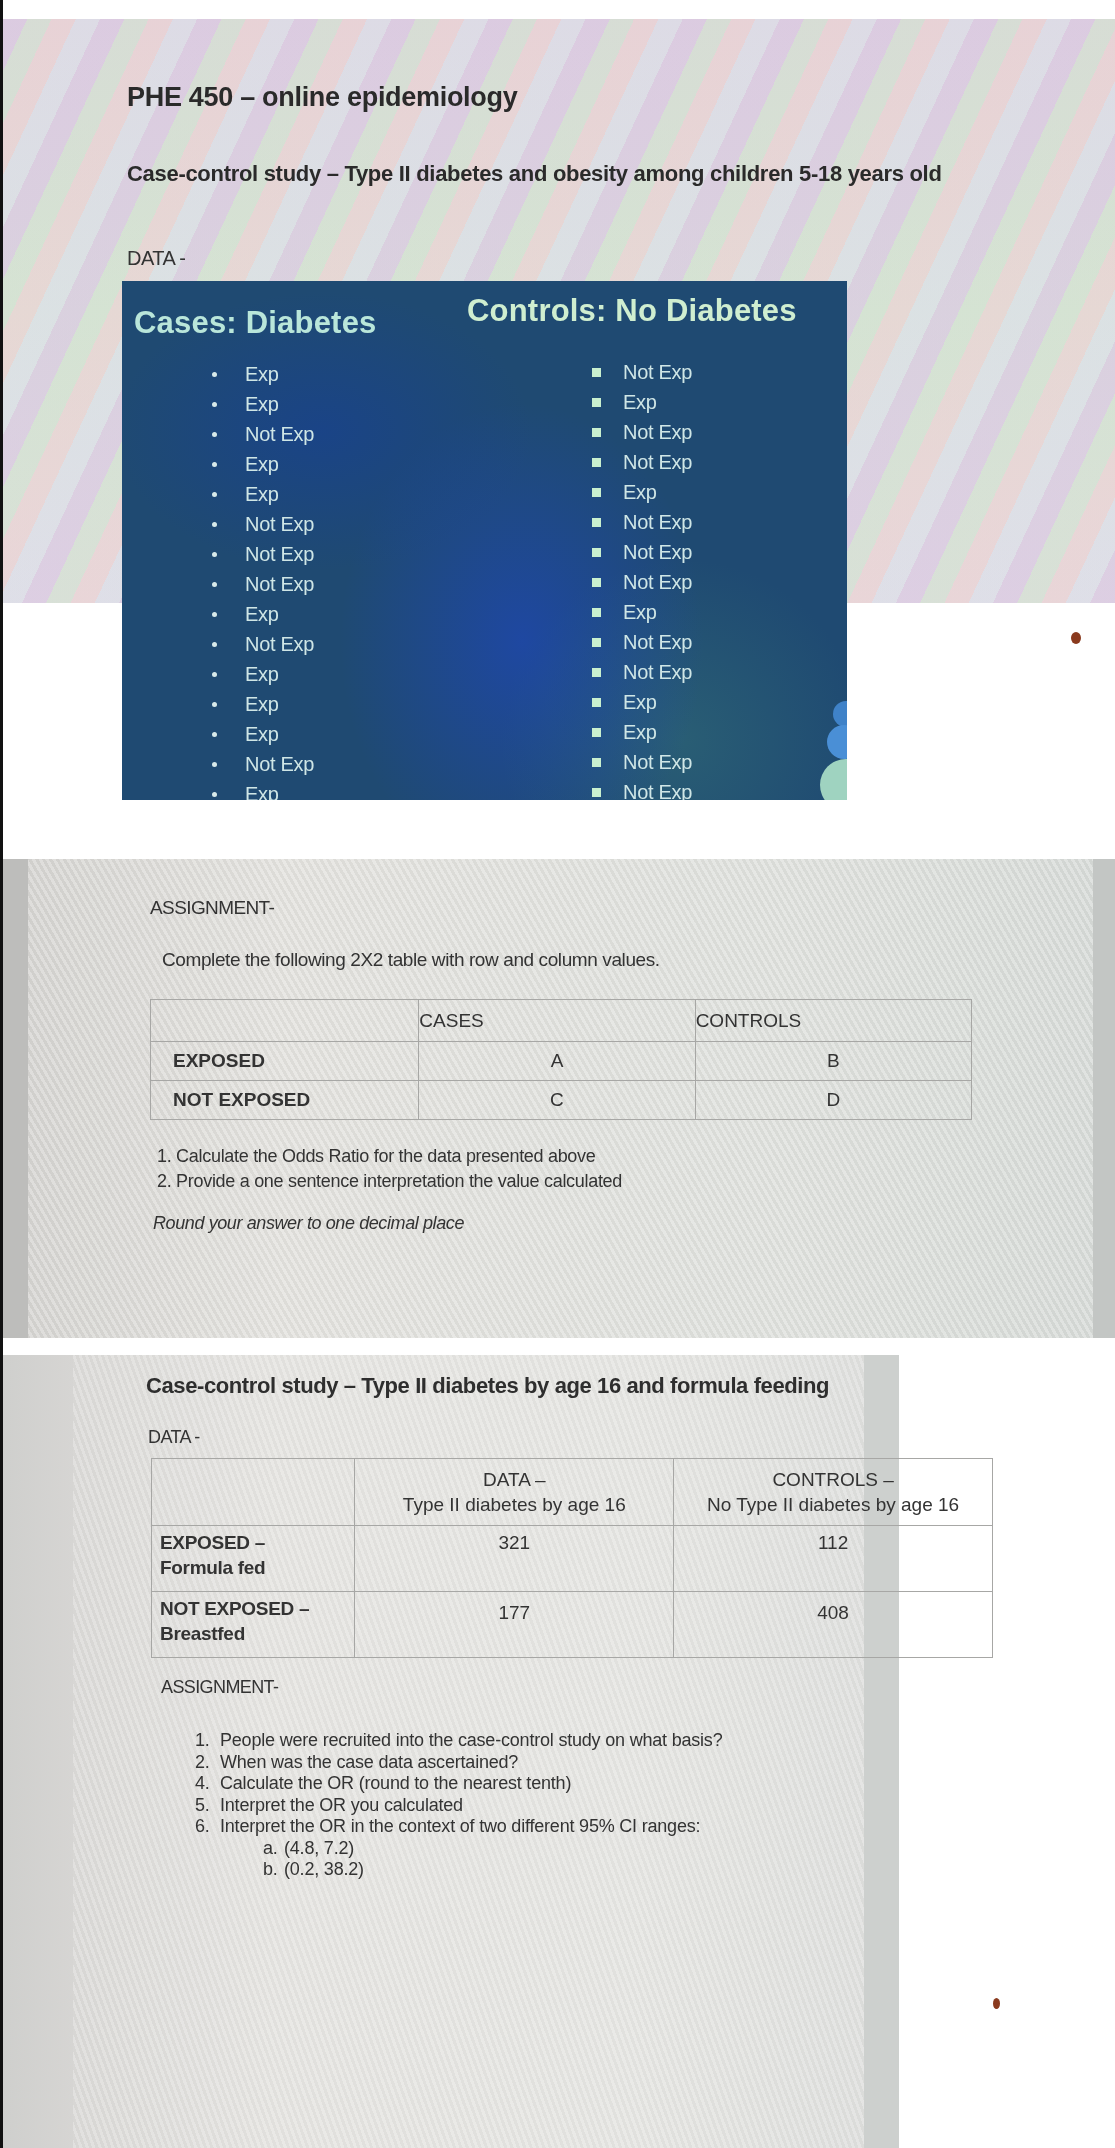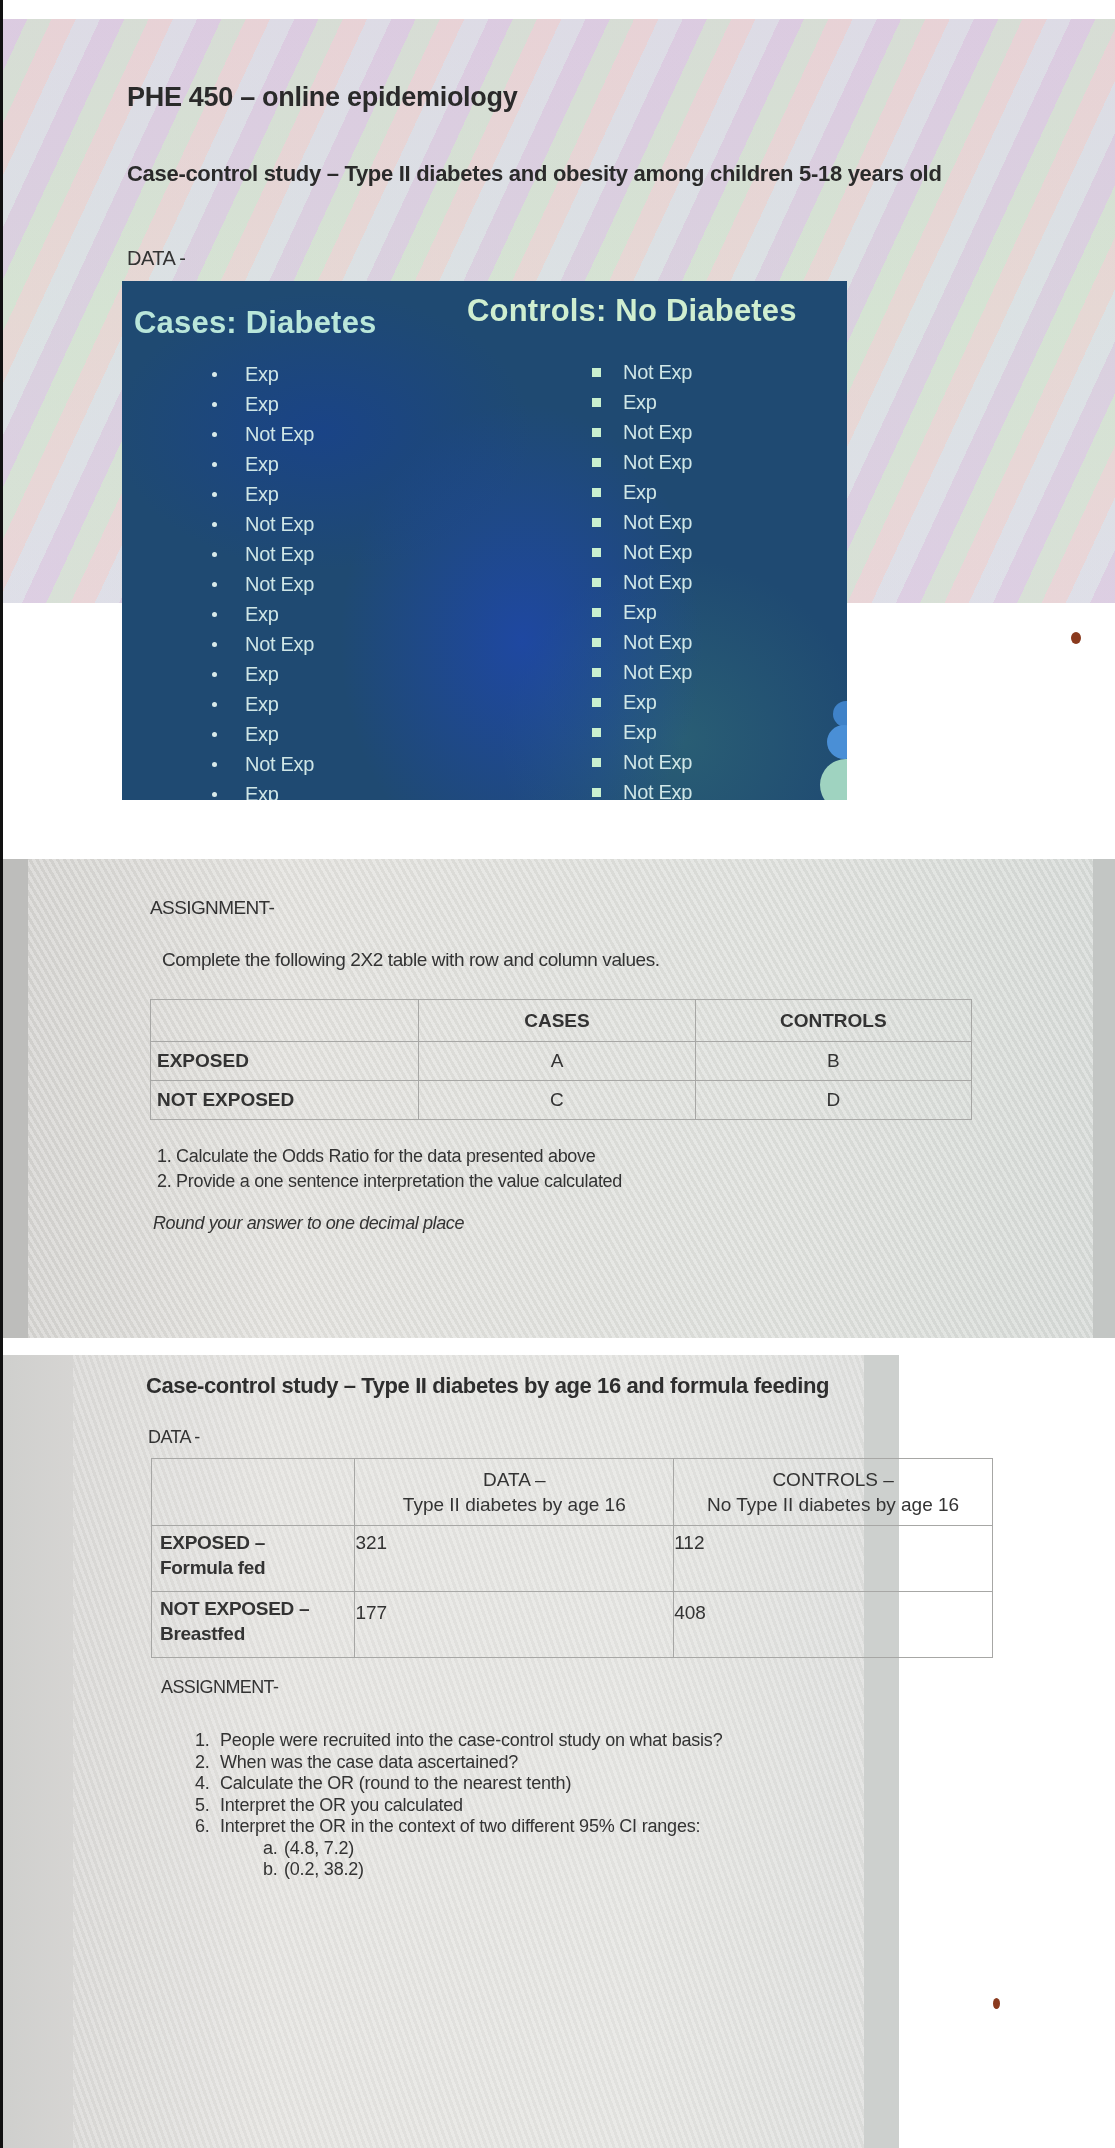--- a/index.html
+++ b/index.html
@@ -49,22 +49,22 @@
   .sec2-leftstrip { position: absolute; left: 0; top: 0; width: 25px; height: 100%; background: #bdbdbb; }
   .sec2-rightstrip { position: absolute; right: 0; top: 0; width: 22px; height: 100%; background: #c3c6c4; }
   .sec2-heading { position: absolute; left: 147px; top: 38px; font-size: 19px; color: #333; letter-spacing: -0.6px; }
   .sec2-instr { position: absolute; left: 159px; top: 90px; font-size: 19px; color: #333; letter-spacing: -0.4px; }
 
   table.grid { position: absolute; border-collapse: collapse; }
   table.grid td { border: 1px solid #a7a7a5; vertical-align: middle; color: #333; }
   .t1 { left: 147px; top: 140px; width: 822px; }
   .t1 td { height: 39px; font-size: 19px; }
   .t1 tr:first-child td { height: 42px; }
-  .t1 td.rowh { width: 268px; padding-left: 6px; font-weight: bold; text-align: left; }
-  .t1 td.colh { font-weight: bold; text-align: center; width: 276px; }
+  .t1 td.rowh { width: 268px; padding-left: 22px; font-weight: bold; text-align: left; }
+  .t1 td.colh { font-weight: normal; width: 276px; }
   .t1 td.cell { text-align: center; }
 
   .sec2-qlist { position: absolute; left: 154px; top: 285px; font-size: 18px; color: #333; line-height: 25px; list-style: none; letter-spacing: -0.3px; }
   .sec2-note { position: absolute; left: 150px; top: 354px; font-size: 18px; font-style: italic; color: #333; letter-spacing: -0.4px; }
 
   
   .sec3 {
     position: absolute; left: 3px; top: 1355px; width: 896px; height: 793px;
     background:
       repeating-linear-gradient(70deg, rgba(255,255,255,0.15) 0 3px, rgba(0,0,0,0.025) 3px 6px),
@@ -73,21 +73,21 @@
   .sec3-leftstrip { position: absolute; left: 0; top: 0; width: 70px; height: 100%; background: linear-gradient(90deg, #cfcfcd, #d6d5d3); }
   .sec3-rightstrip { position: absolute; right: 0; top: 0; width: 35px; height: 100%; background: #cdd0ce; }
   .sec3-title { position: absolute; left: 143px; top: 18px; font-size: 22px; font-weight: bold; color: #2e2e2e; letter-spacing: -0.4px; }
   .sec3-datalabel { position: absolute; left: 145px; top: 72px; font-size: 18px; color: #333; letter-spacing: -0.6px; }
 
   .t2 { left: 148px; top: 103px; width: 842px; }
   .t2 td { font-size: 19px; }
   .t2 td.corner { width: 201px; height: 67px; }
   .t2 td.colh { text-align: center; height: 67px; line-height: 25px; width: 315px; }
   .t2 td.rowh { padding: 4px 0 0 8px; font-weight: bold; line-height: 25px; vertical-align: top; height: 66px; letter-spacing: -0.3px; }
-  .t2 td.cell { text-align: left; vertical-align: top; padding-top: 6px; }
+  .t2 td.cell { text-align: center; vertical-align: top; padding-top: 6px; }
   .t2 tr.r2 td.cell { padding-top: 10px; }
 
   .sec3-assign { position: absolute; left: 158px; top: 322px; font-size: 18px; color: #333; letter-spacing: -0.6px; }
   .sec3-qlist { position: absolute; left: 192px; top: 375px; list-style: none; font-size: 18px; line-height: 21.5px; color: #333; letter-spacing: -0.2px; }
   .sec3-qlist .num { display: inline-block; width: 25px; }
   .sec3-sub { list-style: none; padding-left: 68px; }
   .sec3-sub .num { width: 21px; }
 
   .dust { position: absolute; border-radius: 50%; background: #8a3a1e; }
 </style>

